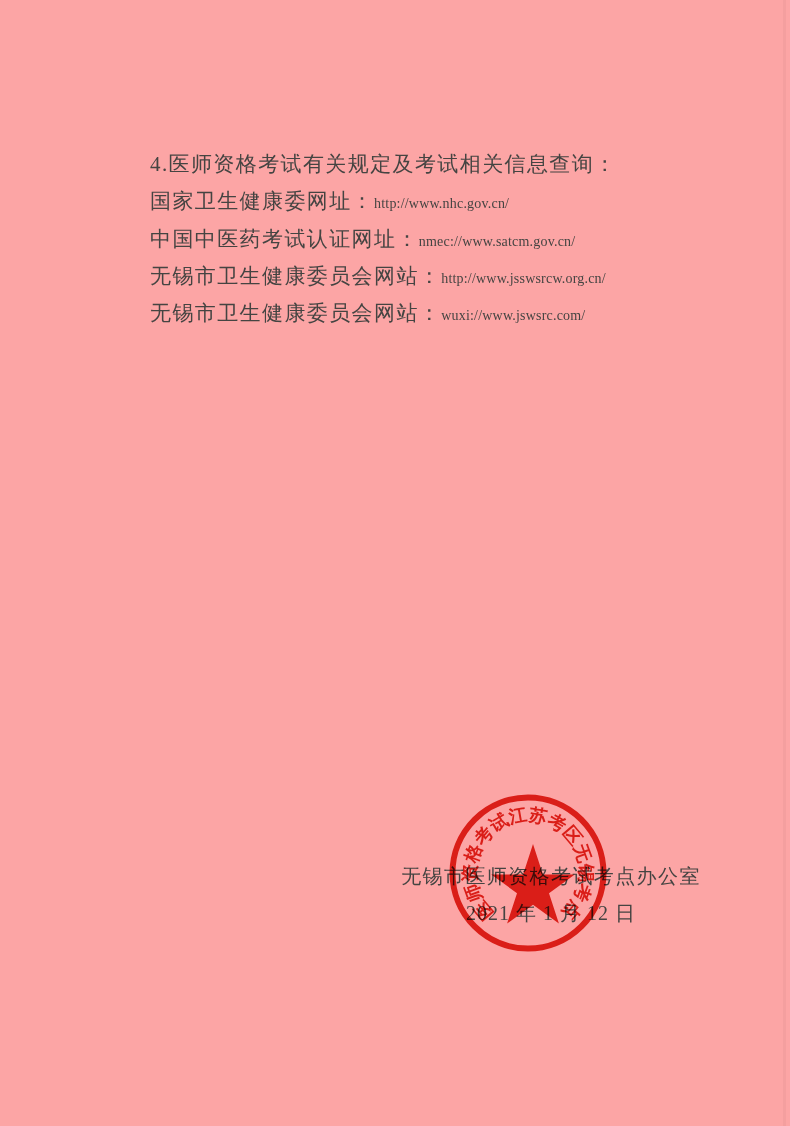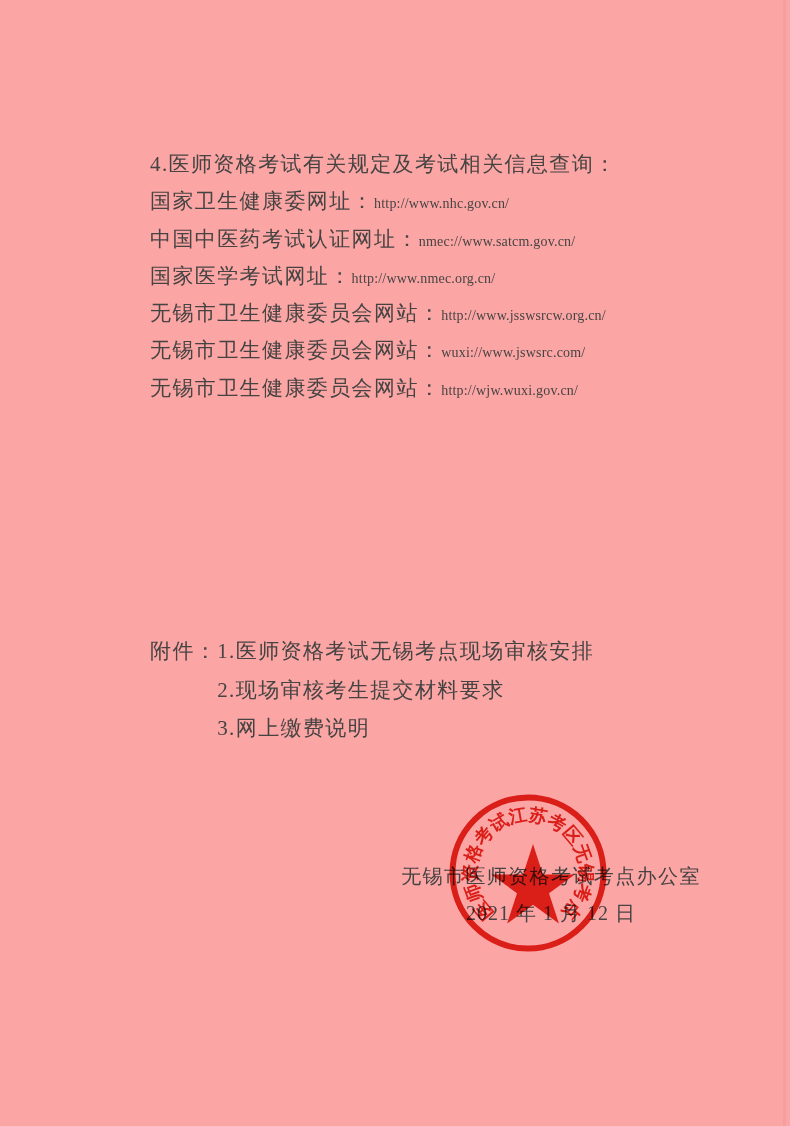--- a/index.html
+++ b/index.html
@@ -64,41 +64,27 @@
   <div class="info-block">
     <div class="info-line cjk">4.医师资格考试有关规定及考试相关信息查询：</div>
 
     <div class="info-line">
       <span class="cjk">国家卫生健康委网址：</span><span class="latin">http://www.nhc.gov.cn/</span>
     </div>
     <div class="info-line">
       <span class="cjk">中国中医药考试认证网址：</span><span class="latin">nmec://www.satcm.gov.cn/</span>
     </div>
     <div class="info-line">
-      <span class="cjk">国家医学考试网址：</span><span class="latin">http://www.nmec.org.cn/</span>
-    </div>
-    <div class="info-line">
       <span class="cjk">无锡市卫生健康委员会网站：</span><span class="latin">http://www.jsswsrcw.org.cn/</span>
     </div>
     <div class="info-line">
       <span class="cjk">无锡市卫生健康委员会网站：</span><span class="latin">wuxi://www.jswsrc.com/</span>
     </div>
-    <div class="info-line">
-      <span class="cjk">无锡市卫生健康委员会网站：</span><span class="latin">http://wjw.wuxi.gov.cn/</span>
-    </div>
   </div>
 
-  <div class="attach-block">
-    <span>附件：</span>
-    <ul class="attach-items">
-      <li>1.医师资格考试无锡考点现场审核安排</li>
-      <li>2.现场审核考生提交材料要求</li>
-      <li>3.网上缴费说明</li>
-    </ul>
-  </div>
 
   <div class="sig-block">
     <div class="sig-org">无锡市医师资格考试考点办公室</div>
     <div class="sig-date">2021 年 1 月 12 日</div>
   </div>
 
   <div class="seal">
     <svg id="seal-svg" width="164" height="164" viewBox="0 0 164 164">
       <circle id="seal-ring" cx="82" cy="82" r="75.5" fill="none" stroke-width="6" stroke="#dc241b"></circle>
       <polygon id="seal-star" points="87,53 96.9,83.4 128.8,83.4 103,102.2 112.9,132.6 87,113.8 61.1,132.6 71,102.2 45.2,83.4 77.1,83.4" fill="#dc241b"></polygon>

